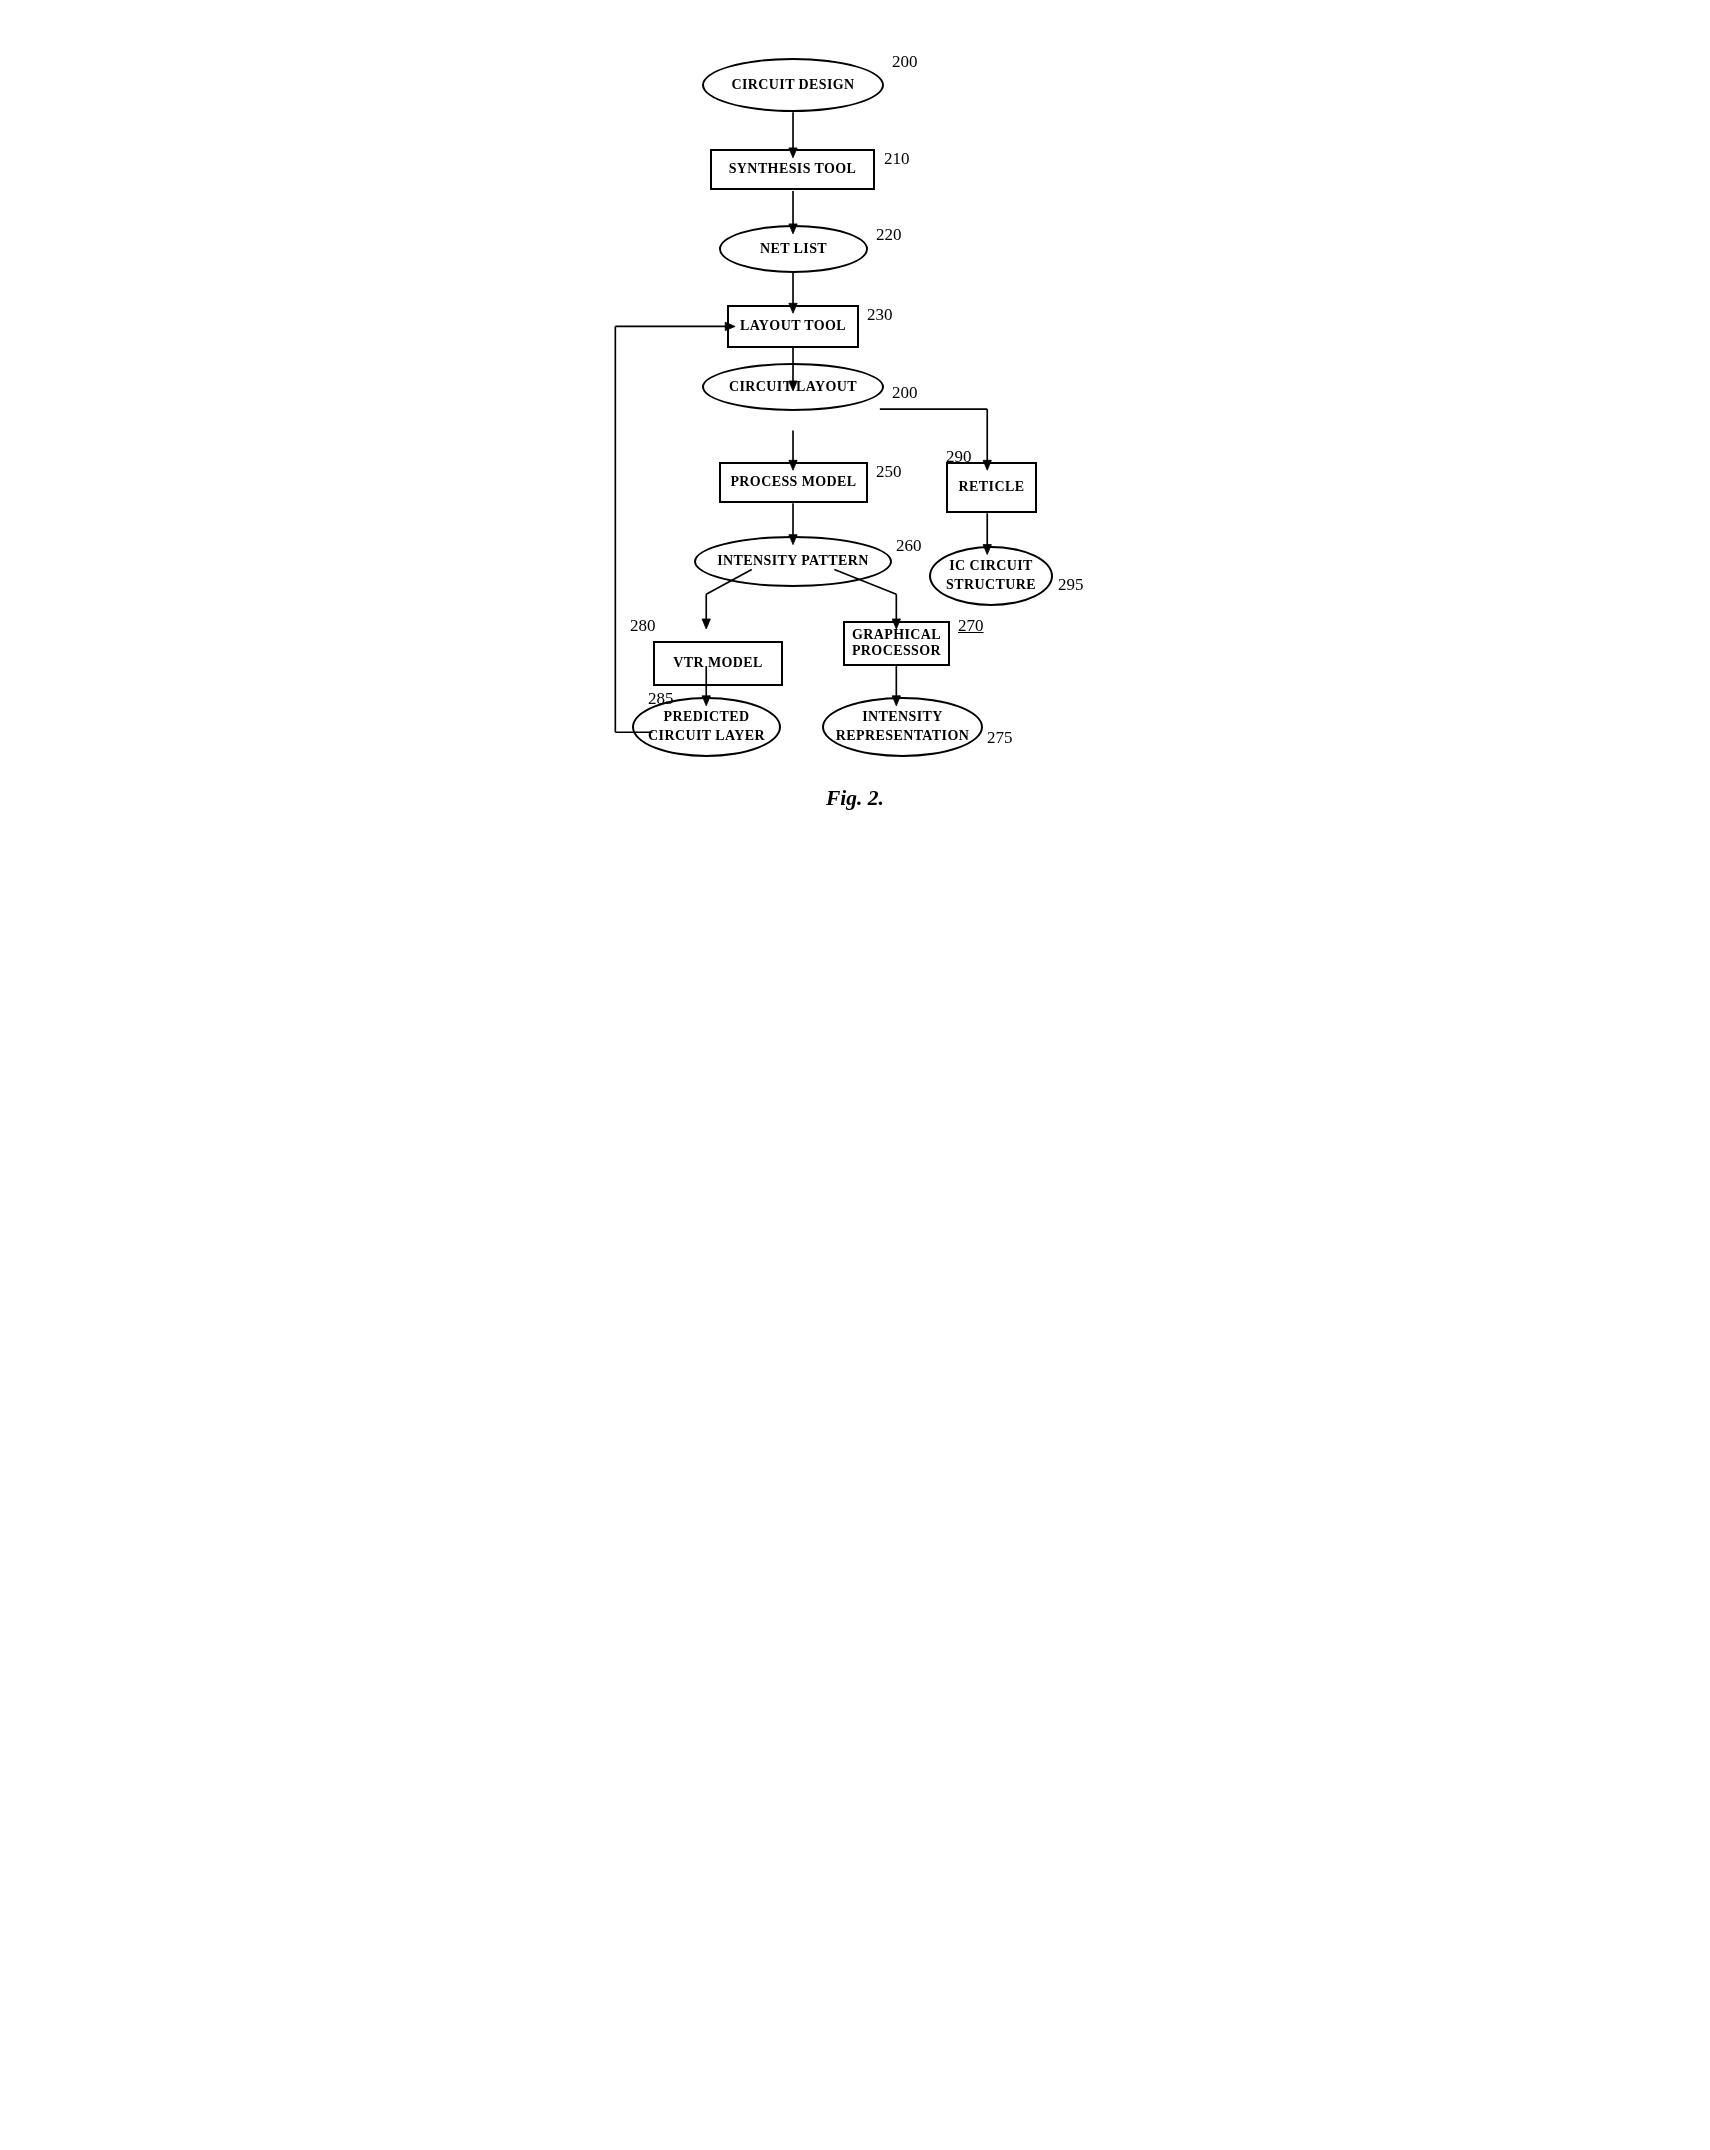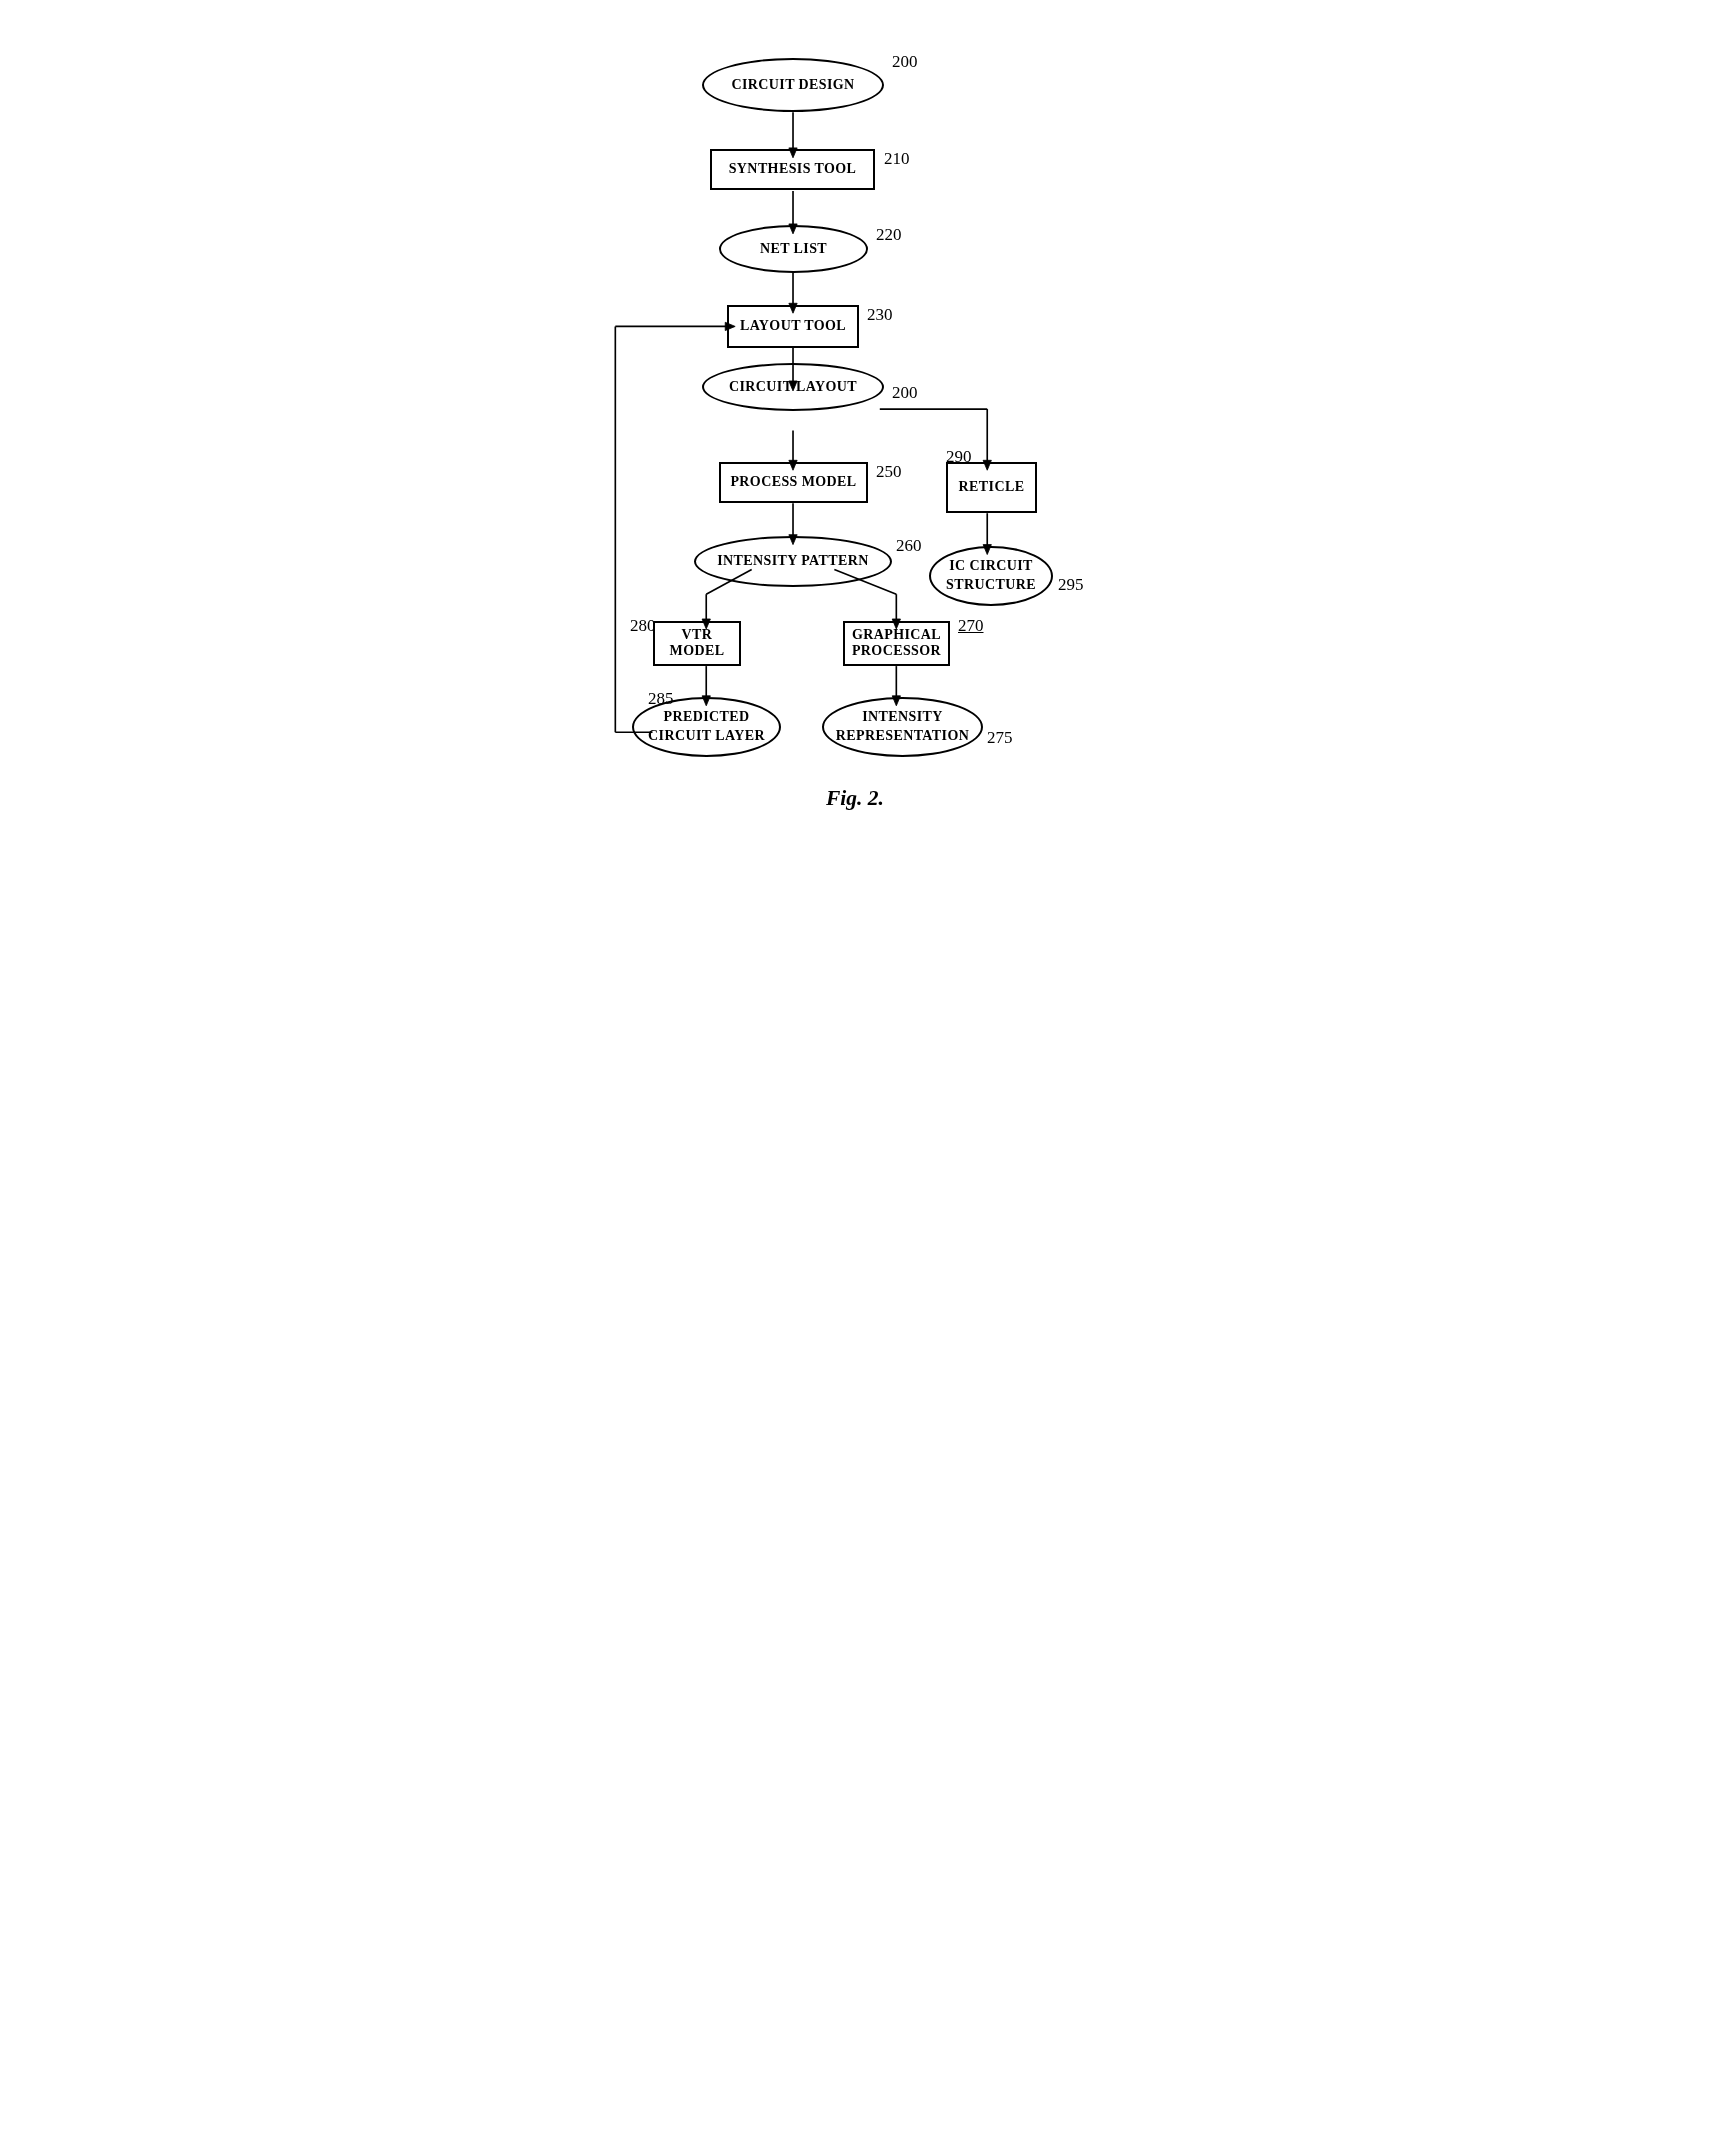--- a/index.html
+++ b/index.html
@@ -156,21 +156,21 @@
     <div class="node rect" style="left:145px; top:420px; width:149px; height:41px;">
       <span>PROCESS MODEL</span>
     </div>
     <span class="label-ref" style="left:302px; top:420px;">250</span>
 
     <div class="node ellipse" style="left:120px; top:494px; width:198px; height:51px;">
       <span>INTENSITY PATTERN</span>
     </div>
     <span class="label-ref" style="left:322px; top:494px;">260</span>
 
-    <div class="node rect" style="left:79px; top:579px; width:88px; height:45px;">
+    <div class="node rect" style="left:79px; top:599px; width:130px; height:45px;">
       <span>VTR MODEL</span>
     </div>
     <span class="label-ref" style="left:56px; top:574px;">280</span>
 
     <div class="node rect" style="left:269px; top:579px; width:107px; height:45px; white-space:pre-line;">
       <span style="white-space:pre-line;">GRAPHICAL
 PROCESSOR</span>
     </div>
     <span class="label-ref" style="left:384px; top:574px;text-decoration:underline;">270</span>
 

